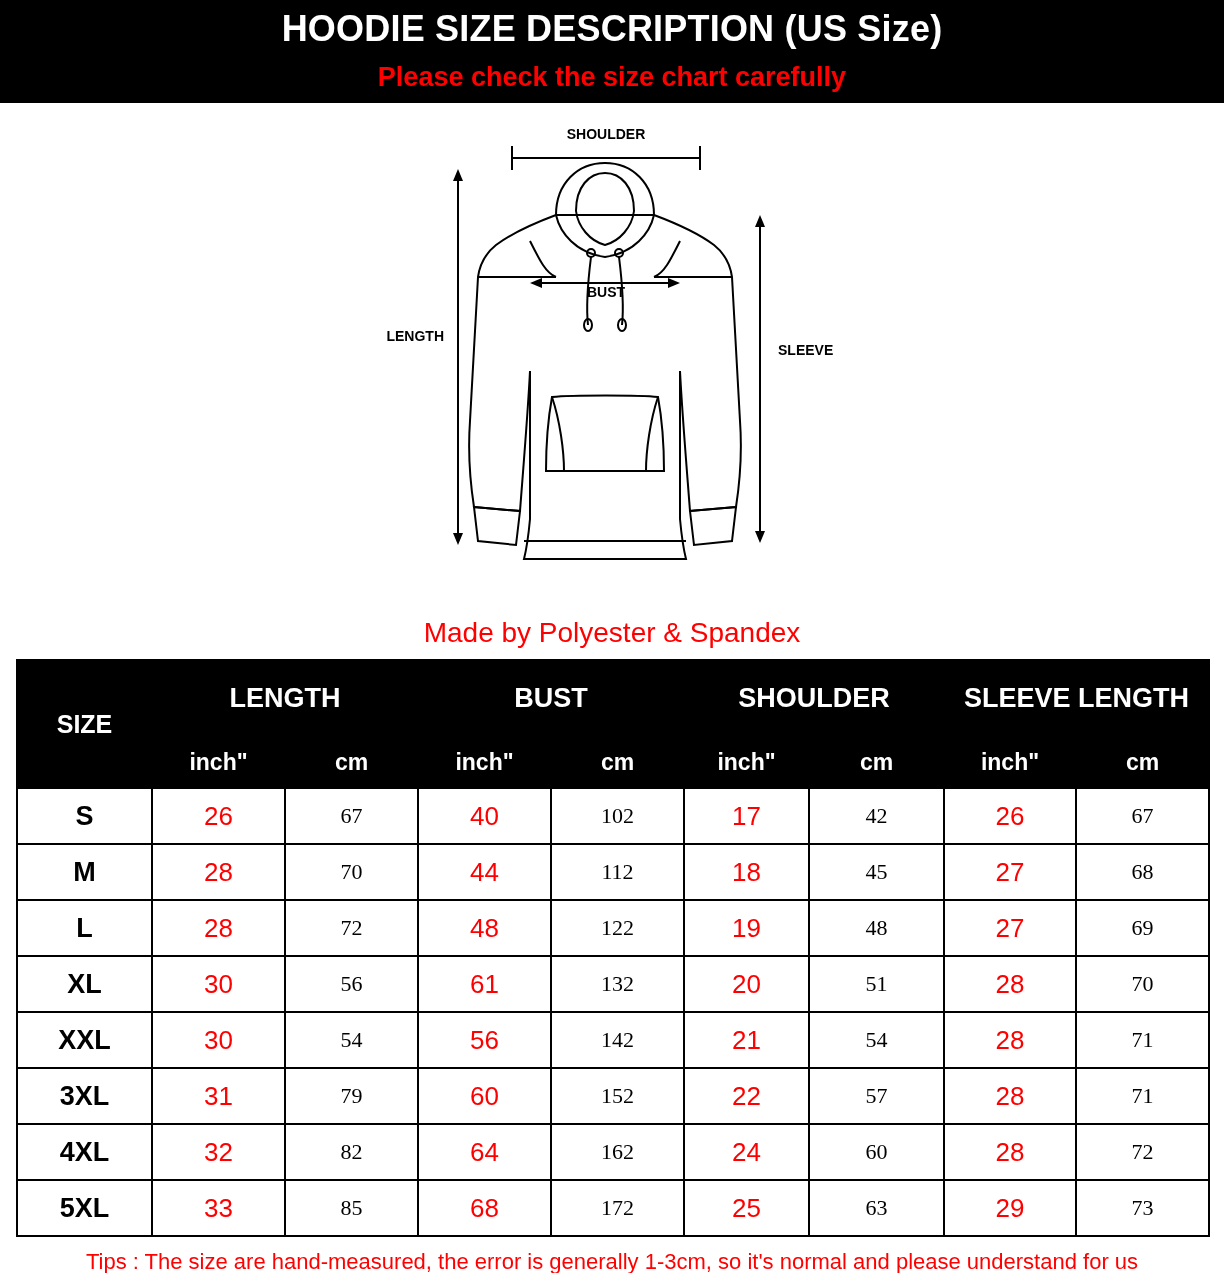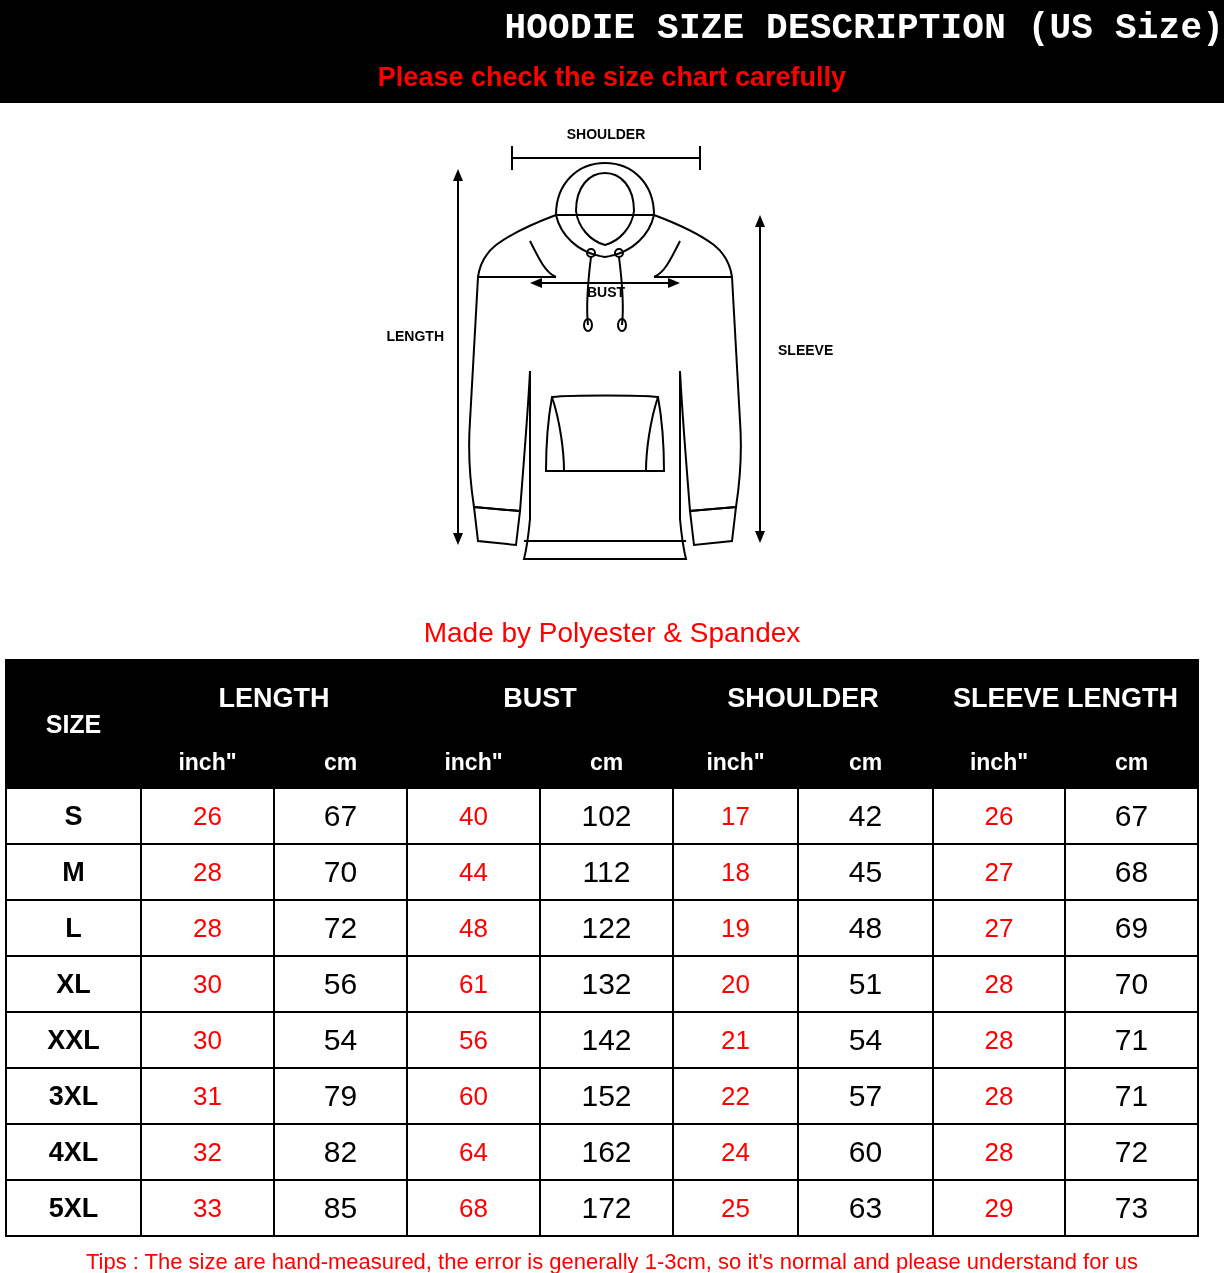--- a/index.html
+++ b/index.html
@@ -13,23 +13,22 @@
     font-family: "Liberation Sans", sans-serif;
     color: #000000;
     overflow: hidden;
     position: relative;
   }
 
   
   .header-bar {
     background: #000000;
     color: #ffffff;
-    text-align: right;
+    text-align: center;
     padding: 6px 0 8px 0;
-    font-family: Liberation Mono, monospace;
   }
   .header-title {
     font-size: 36px;
     font-weight: bold;
     line-height: 1.25;
     letter-spacing: 0.2px;
   }
   .header-sub-bar {
     background: #000000;
     text-align: center;
@@ -56,21 +55,21 @@
   .made-by {
     text-align: center;
     color: #ff0000;
     font-size: 28px;
     margin-top: 6px;
     margin-bottom: 10px;
   }
 
   
   .table-wrap {
-    padding: 0 5px;
+    padding: 0 16px;
   }
   table.size-table {
     border-collapse: collapse;
     width: 1192px;
     table-layout: fixed;
   }
   table.size-table td, table.size-table th {
     border: 2px solid #000000;
     text-align: center;
     vertical-align: middle;
@@ -98,21 +97,22 @@
     height: 52px;
     background: #ffffff;
     color: #000000;
   }
   td.val-inch {
     color: #ff0000;
     font-size: 26px;
   }
   td.val-cm {
     color: #000000;
-    font-size: 30px;
+    font-size: 22px;
+    font-family: Liberation Serif, serif;
   }
 
   
   .tips {
     color: #ff0000;
     font-size: 22px;
     text-align: center;
     line-height: 1.35;
     padding: 10px 40px 4px 40px;
   }

